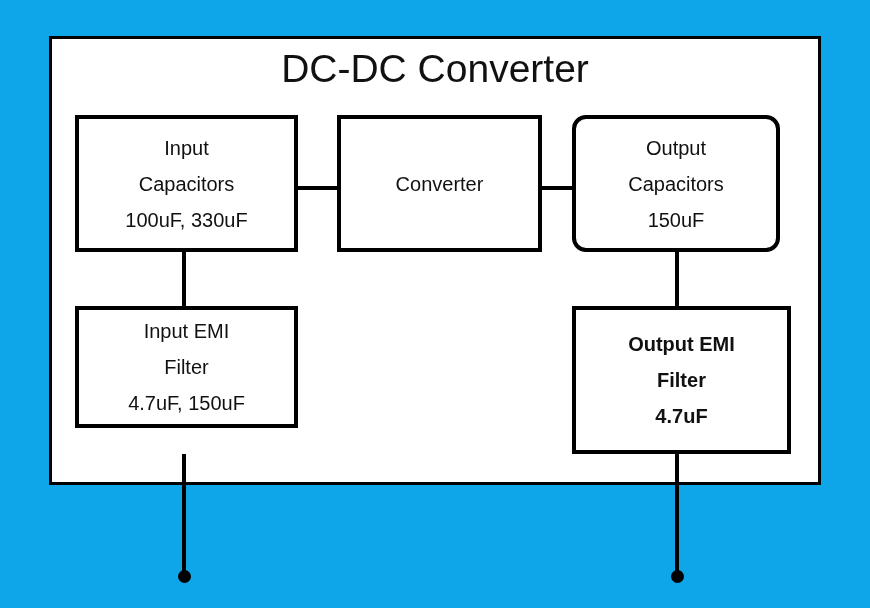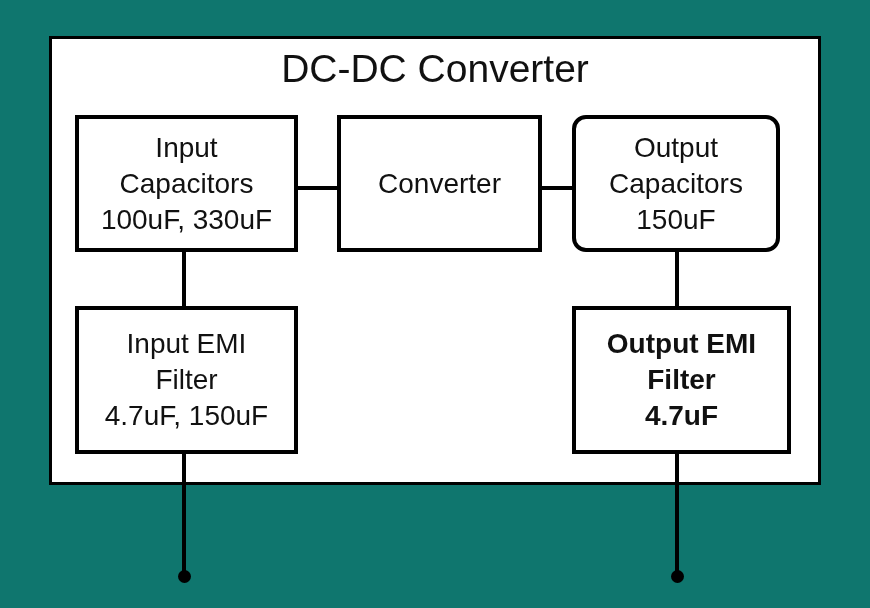--- a/index.html
+++ b/index.html
@@ -5,21 +5,21 @@
   html, body {
     margin: 0;
     padding: 0;
     background: #ffffff;
     font-family: "Liberation Sans", sans-serif;
   }
   #canvas {
     position: relative;
     width: 870px;
     height: 608px;
-    background: #0f766e;
+    background: #0ea5e9;
     overflow: hidden;
     color: #111111;
   }
   
   #outer-box {
     position: absolute;
     left: 49px;
     top: 36px;
     width: 772px;
     height: 449px;
@@ -43,29 +43,29 @@
     position: absolute;
     border: 4px solid #000000;
     box-sizing: border-box;
     background: #ffffff;
     display: flex;
     align-items: center;
     justify-content: center;
     text-align: center;
   }
   .block-label {
-    font-size: 28px;
+    font-size: 20px;
     line-height: 36px;
     color: #111111;
     white-space: pre-line;
   }
   #block-input-capacitors  { left: 75px;  top: 115px; width: 223px; height: 137px; }
   #block-converter         { left: 337px; top: 115px; width: 205px; height: 137px; text-align: right; }
   #block-output-capacitors { left: 572px; top: 115px; width: 208px; height: 137px; border-radius: 14px; }
-  #block-input-emi-filter  { left: 75px;  top: 306px; width: 223px; height: 148px; }
+  #block-input-emi-filter  { left: 75px;  top: 306px; width: 223px; height: 122px; }
   #block-output-emi-filter { left: 572px; top: 306px; width: 219px; height: 148px; font-weight: bold; }
   
   .line {
     position: absolute;
     background: #000000;
   }
   #conn-incaps-converter   { left: 298px; top: 186px; width: 39px;  height: 4px; }
   #conn-converter-outcaps  { left: 542px; top: 186px; width: 30px;  height: 4px; }
   #conn-incaps-inemi       { left: 182px; top: 252px; width: 4px;   height: 54px; }
   #conn-outcaps-outemi     { left: 675px; top: 252px; width: 4px;   height: 54px; }

